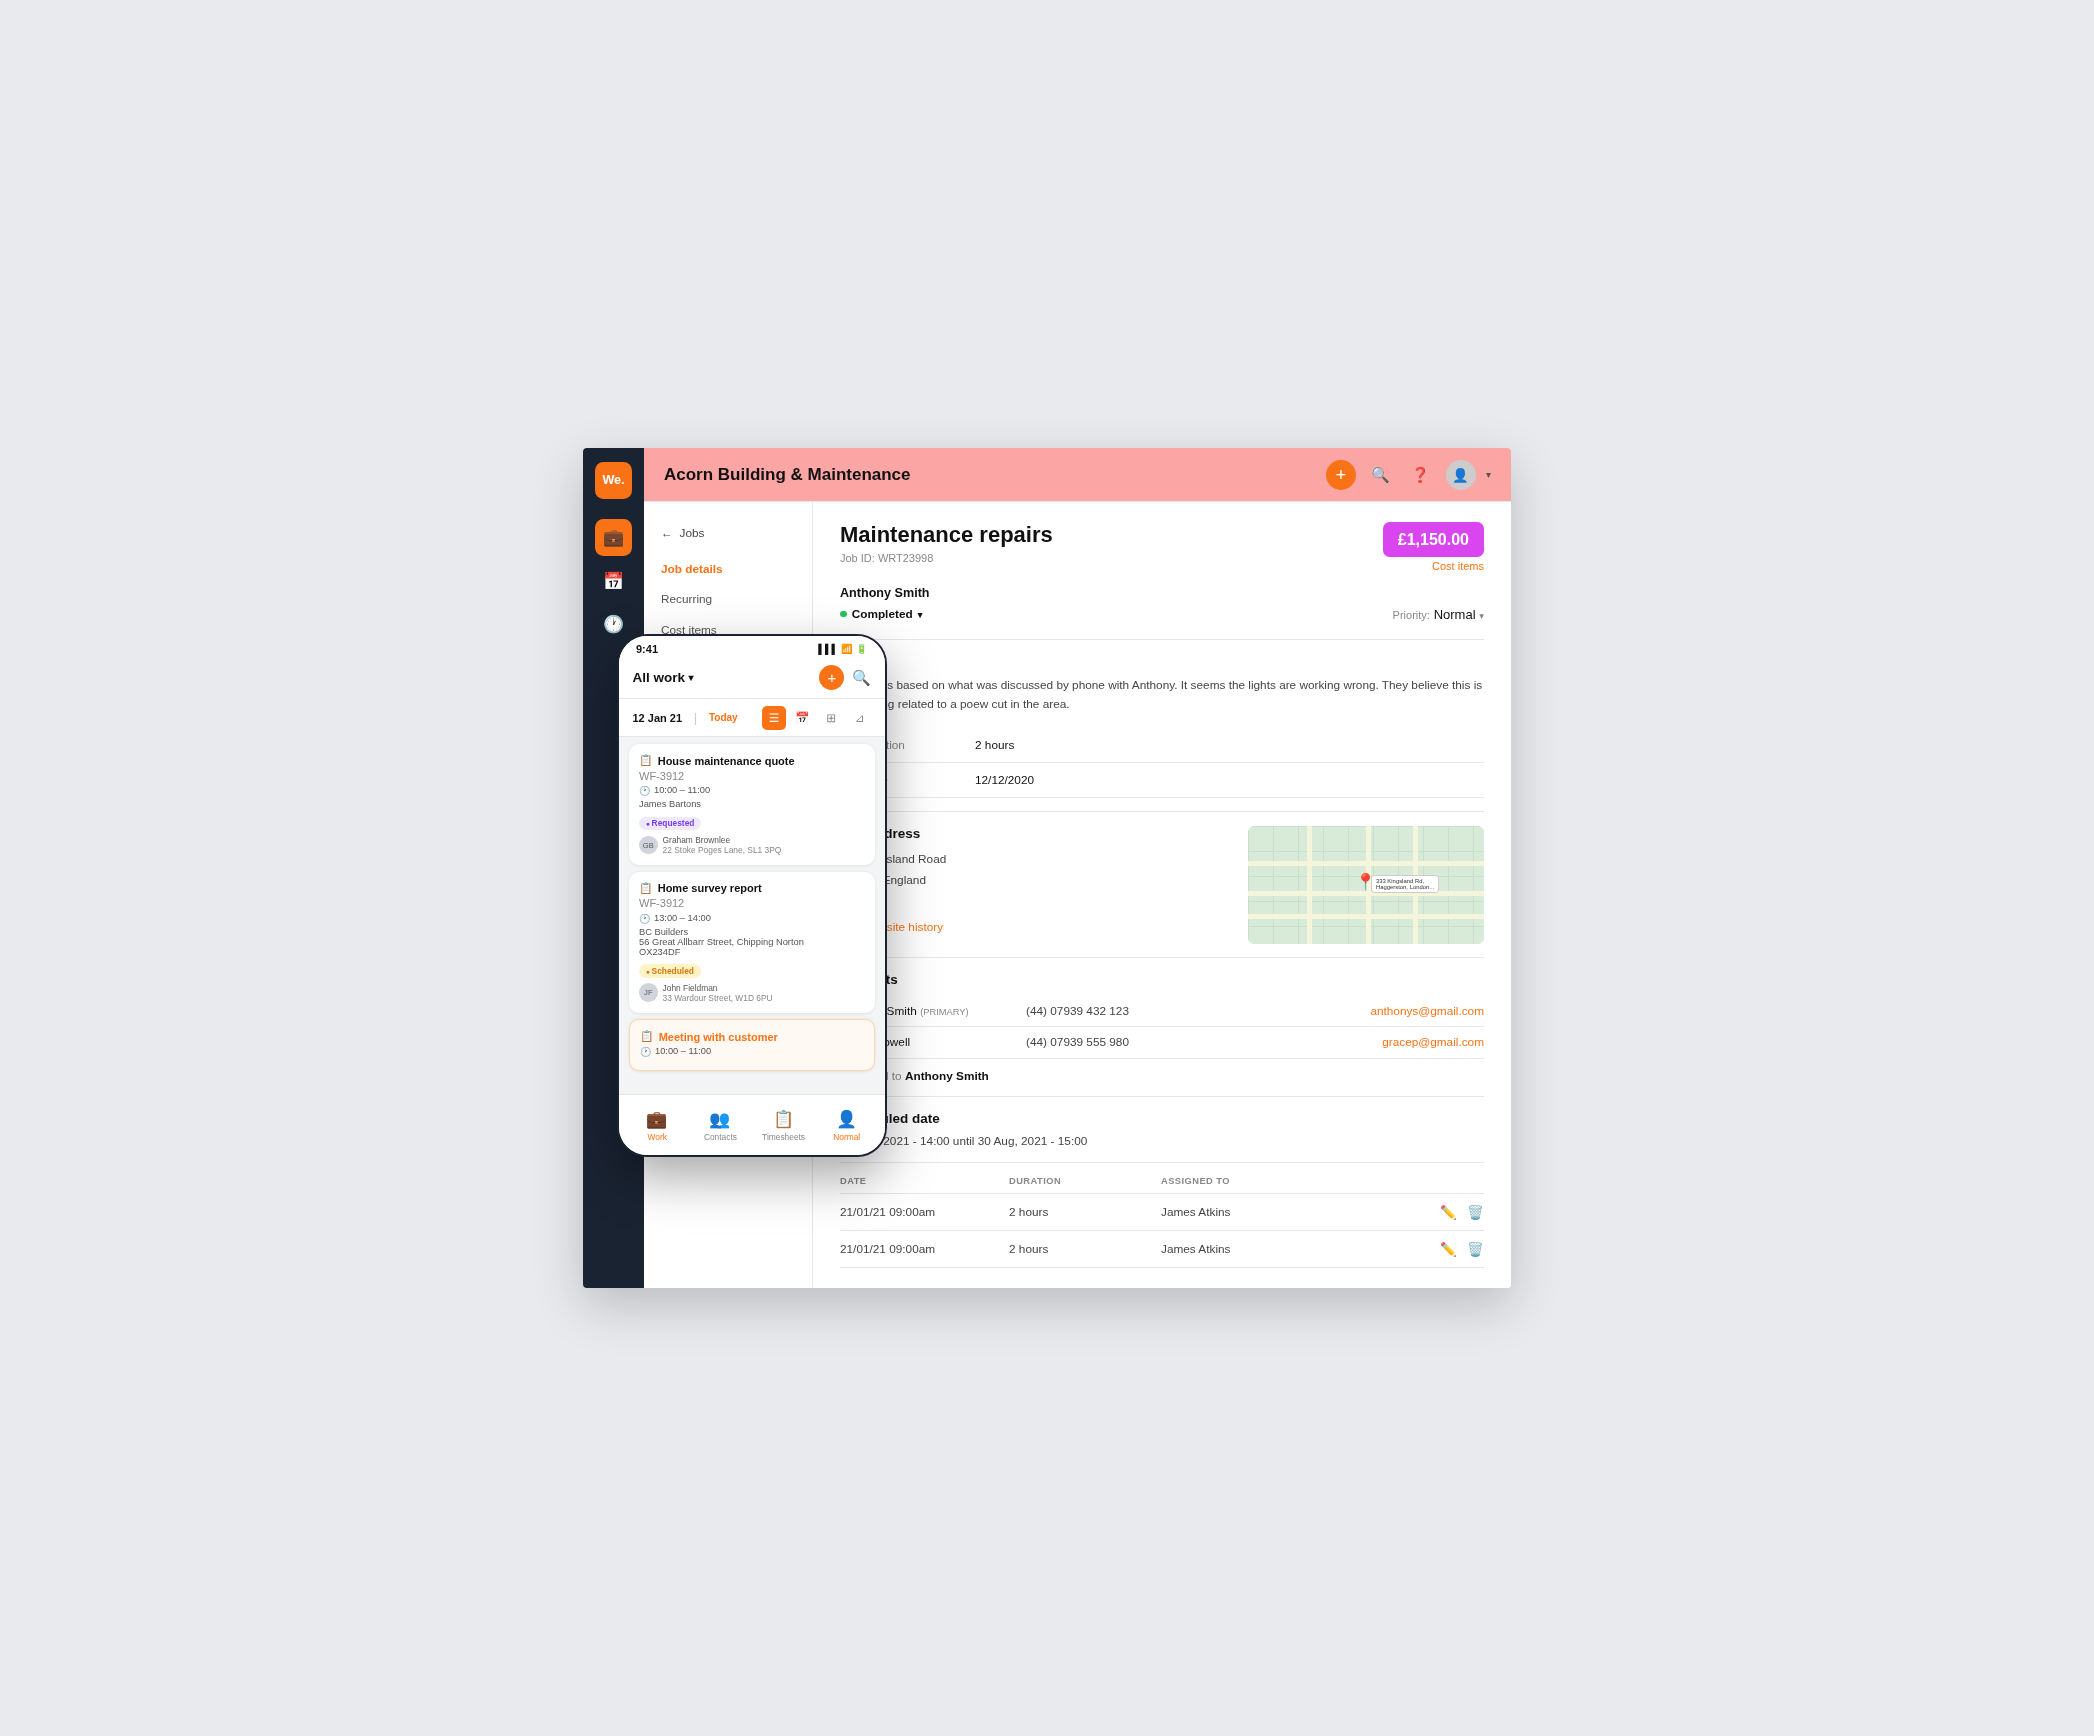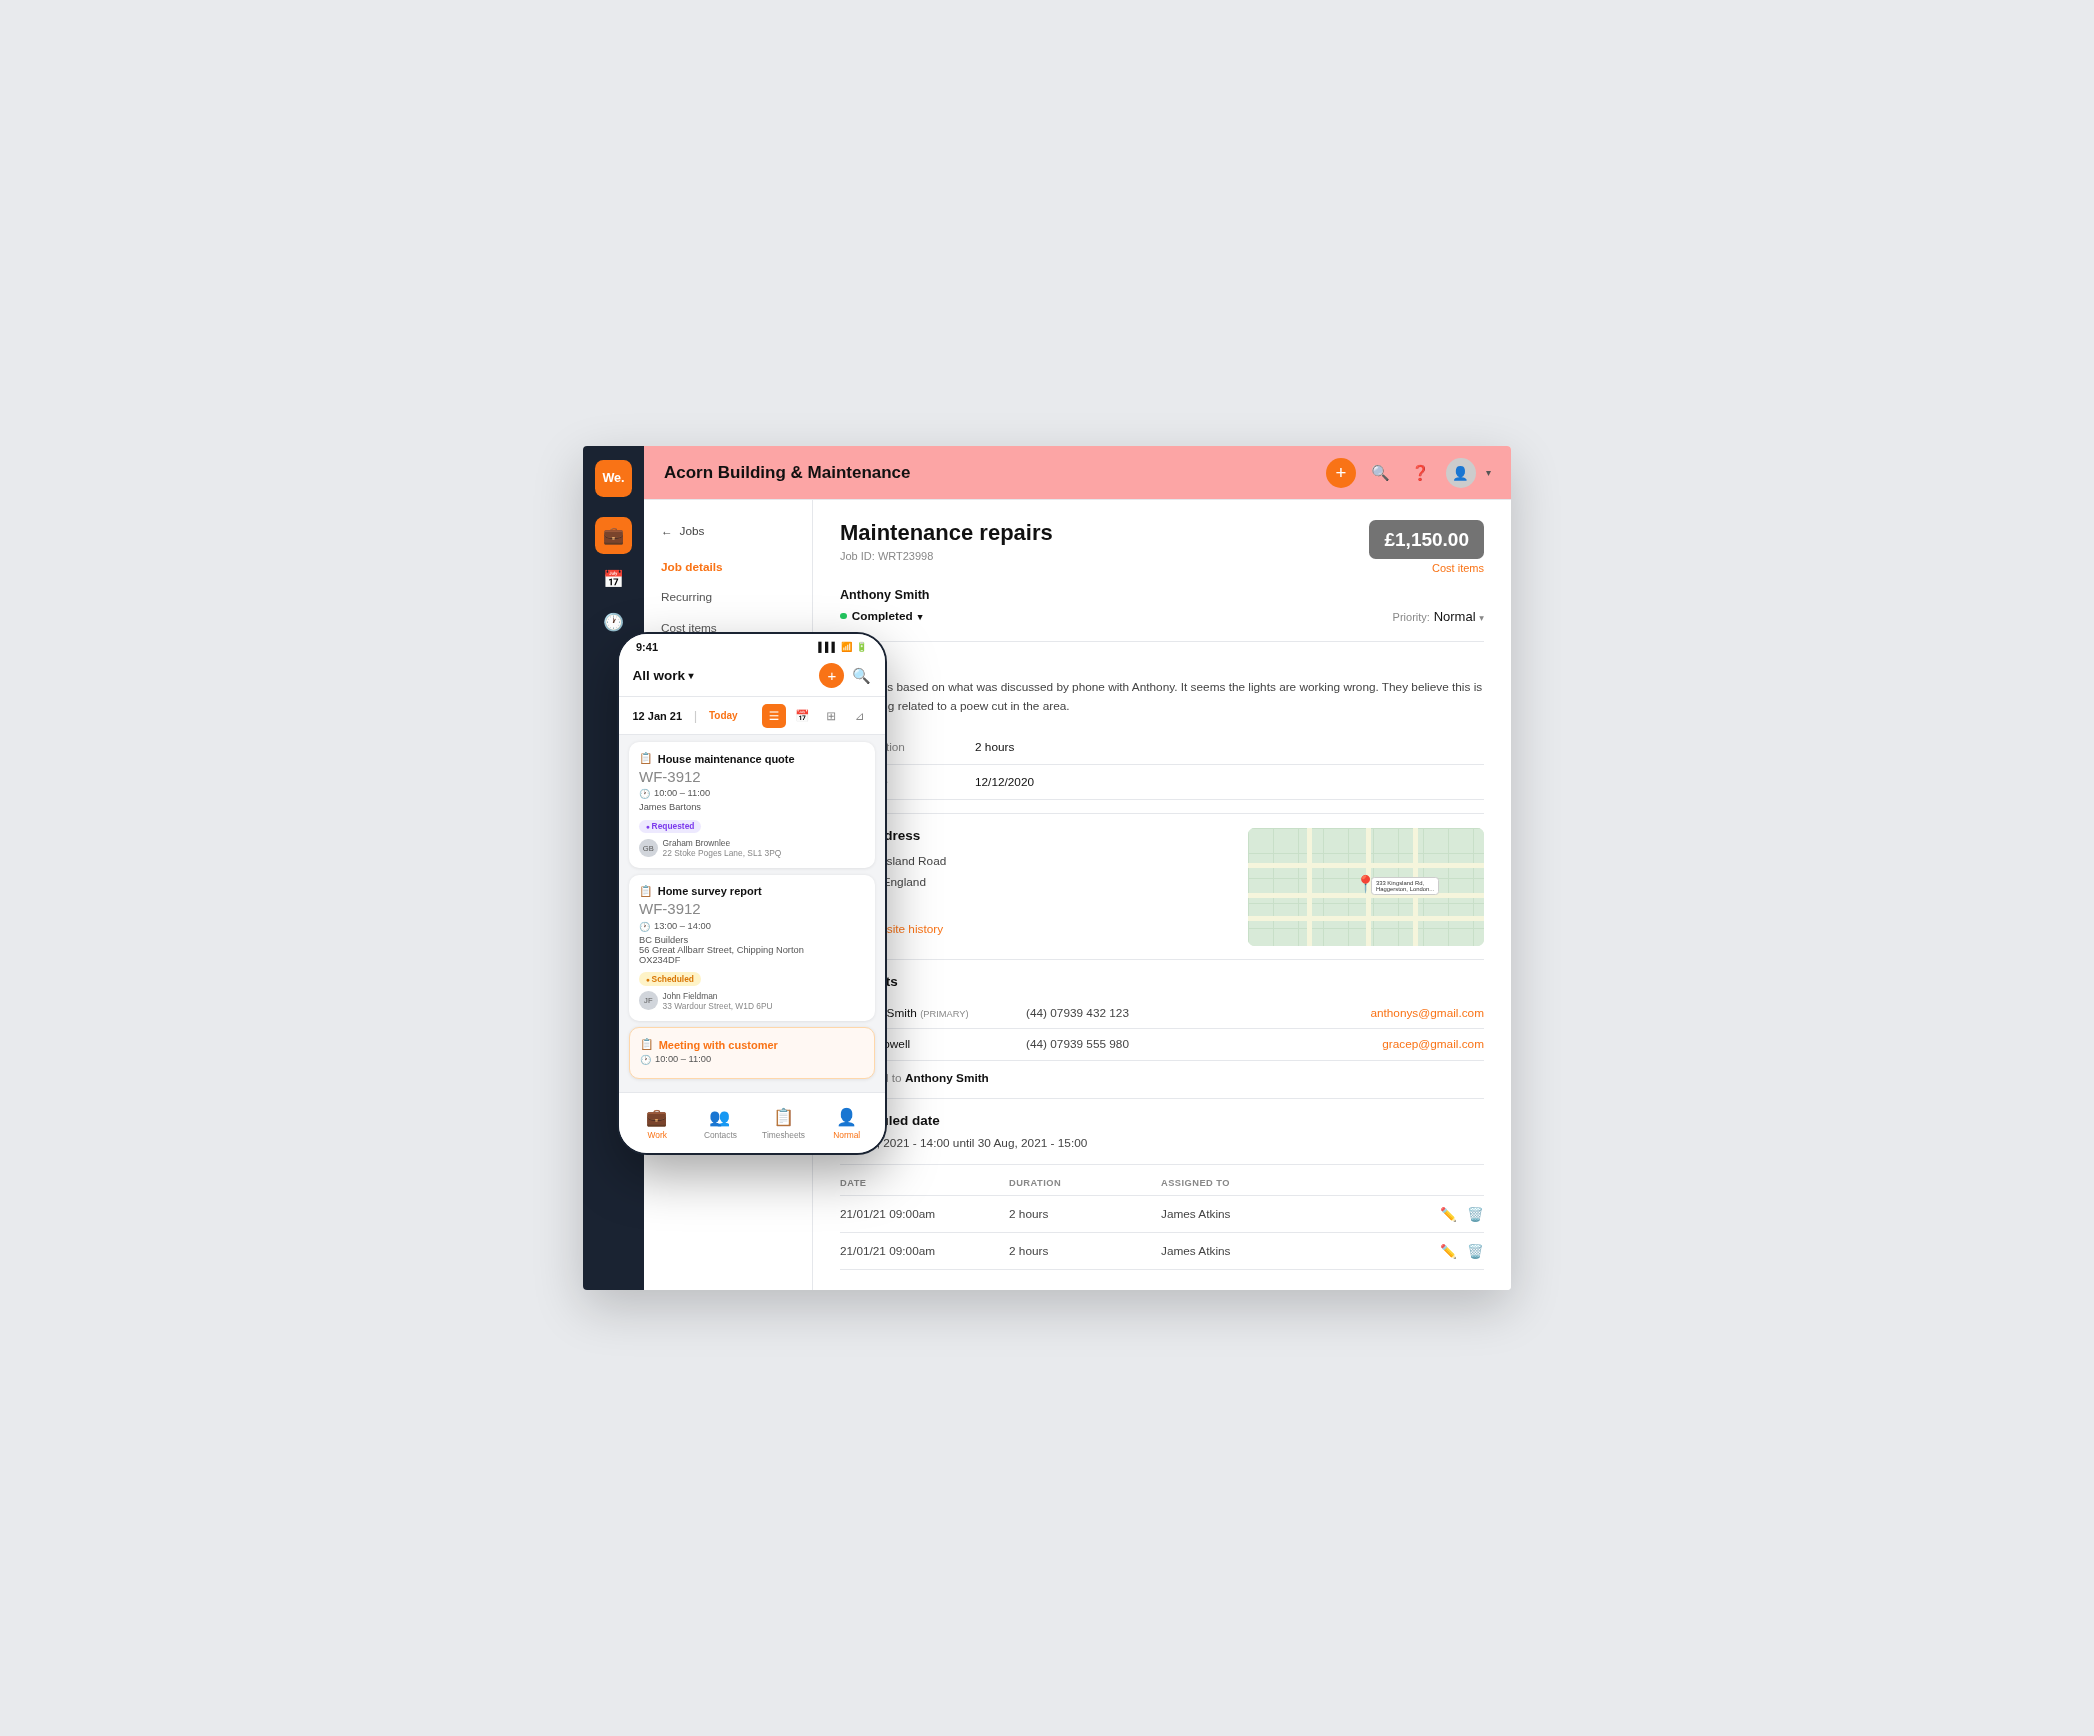--- a/index.html
+++ b/index.html
@@ -184,25 +184,25 @@
       font-size: 22px;
       font-weight: 700;
       color: #111;
     }
     .job-id {
       font-size: 11px;
       color: #888;
       margin-top: 3.4px;
     }
     .cost-badge {
-      background: #737373;
+      background: #d946ef;
       color: white;
       padding: 8.4px 15px;
       border-radius: 6.7px;
-      font-size: 19px;
+      font-size: 16px;
       font-weight: 700;
       text-align: center;
     }
     .cost-link {
       color: #f97316;
       font-size: 11px;
       text-align: right;
       margin-top: 3.4px;
       cursor: pointer;
     }
@@ -575,21 +575,21 @@
     .mobile-card-title {
       font-size: 11px;
       font-weight: 700;
       color: #111;
       display: flex;
       align-items: center;
       gap: 5px;
       margin-bottom: 2.5px;
     }
     .mobile-card-id {
-      font-size: 15px;
+      font-size: 11px;
       color: #888;
       margin-bottom: 3.4px;
     }
     .mobile-card-time {
       font-size: 9.3px;
       color: #555;
       margin-bottom: 3.4px;
       display: flex;
       align-items: center;
       gap: 3.4px;

